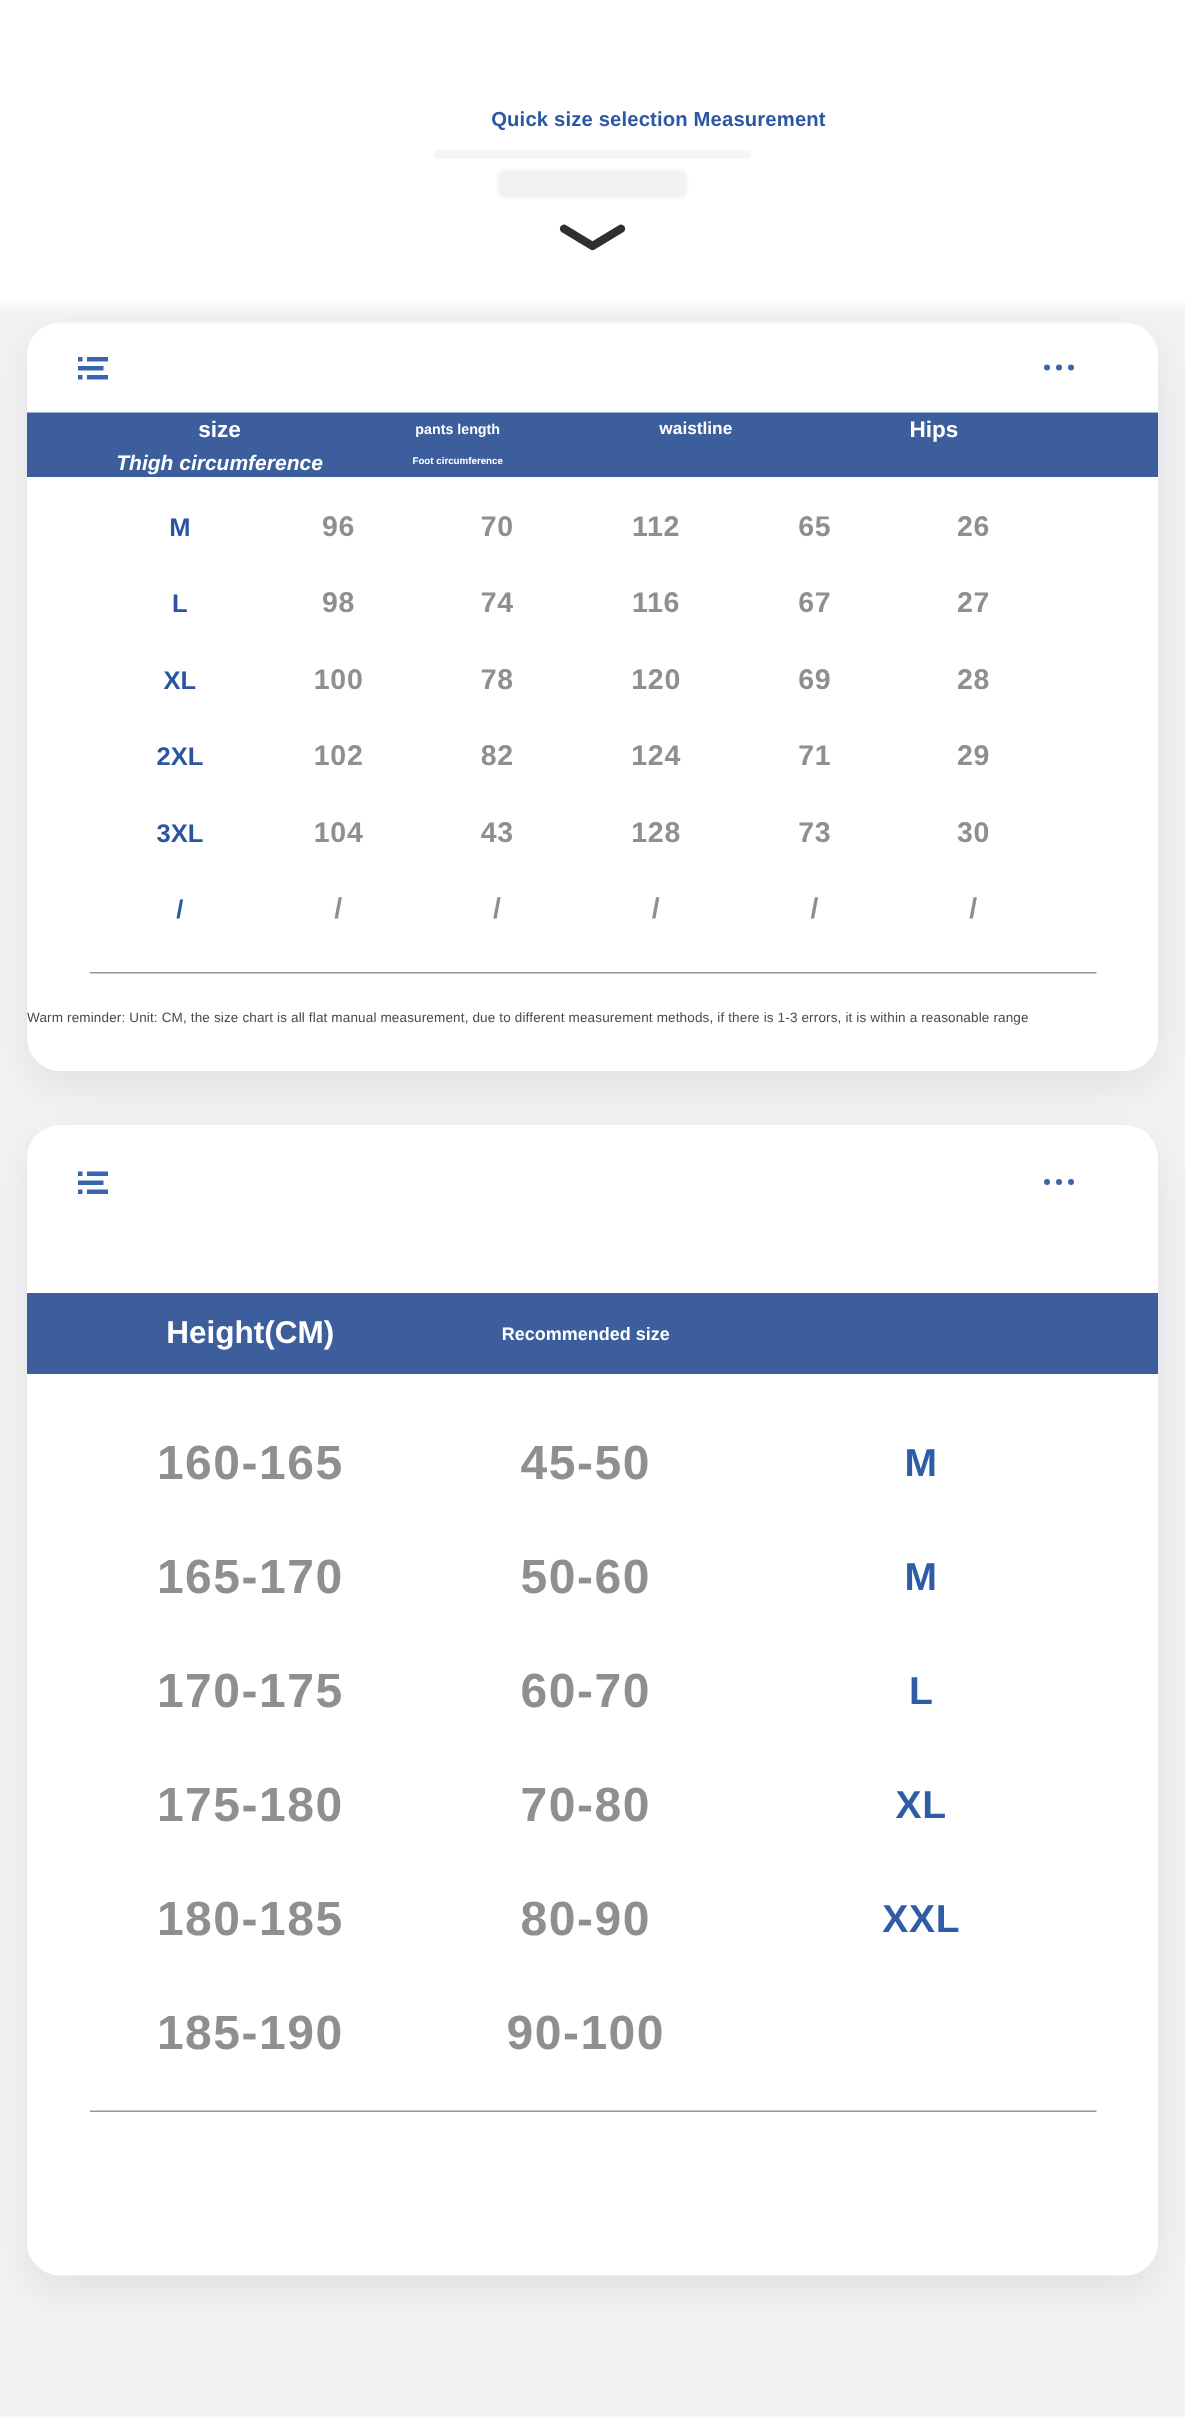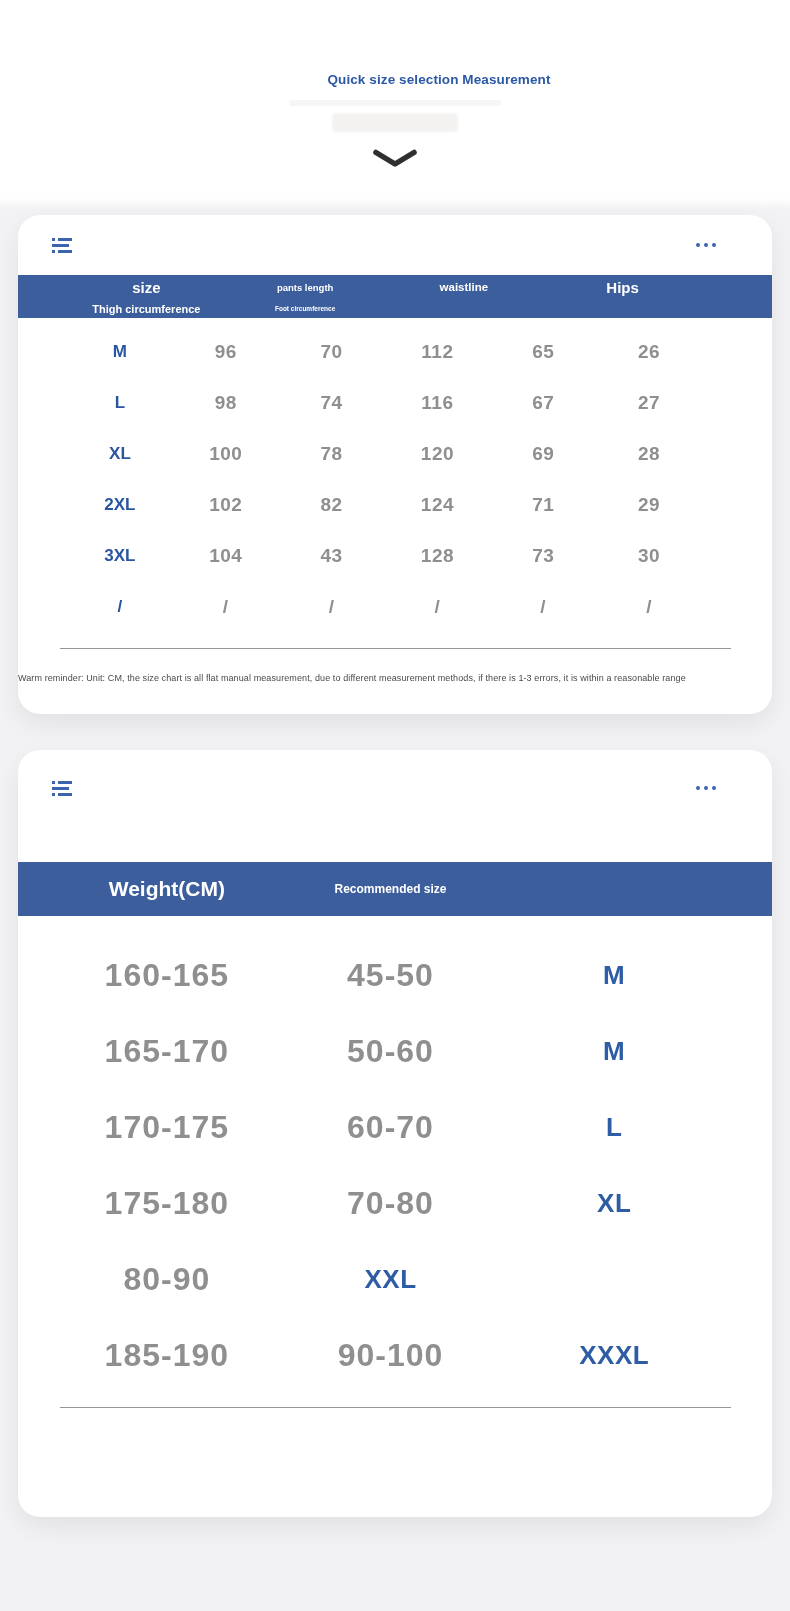--- a/index.html
+++ b/index.html
@@ -51,21 +51,21 @@
 
   
   .band { background: #3c5e9d; display: grid; align-items: center; color: #ffffff; }
   .band1 { margin-top: 18px; height: 43px;
     grid-template-columns: repeat(4, 1fr); padding: 0 70px 0 49px; }
   .bh { text-align: center; white-space: nowrap; }
   .bh.c0 { font-size: 15px; font-weight: 700; }
   .bh.c1 { font-size: 9.5px; font-weight: 600; }
   .bh.c2 { font-size: 11.5px; font-weight: 600; }
   .bh.c3 { font-size: 15px; font-weight: 600; }
-  .bh.c4 { font-size: 11px; font-weight: 700; }
+  .bh.c4 { font-size: 14px; font-weight: 700; font-style: italic; }
   .bh.c5 { font-size: 6.5px; font-weight: 700; }
 
   .t1-rows { margin-top: 8px; }
   .trow1 { display: grid; grid-template-columns: repeat(6, 1fr);
     padding: 0 70px 0 49px; height: 51px; align-items: center; }
   .trow1 .cell { text-align: center; }
   .size-cell { color: #2a55a0; font-size: 17px; font-weight: 700; }
   .val-cell { color: #8f8f8f; font-size: 19px; font-weight: 600; letter-spacing: 0.5px; }
 
   .divider { height: 1px; background: #979797; }
@@ -207,21 +207,21 @@
         </div>
     </div>
     <div class="ellipsis-icon">
         <i></i>
         <i></i>
         <i></i>
       </div>
   </div>
 
   <div class="band band2">
-    <div class="bh2 h0">Weight(CM)</div>
+    <div class="bh2 h0">Height(CM)</div>
     <div class="bh2 h2">Recommended size</div>
   </div>
 
   <div class="t2-rows">
     <div class="trow2">
       <div class="cell range-cell">160-165</div>
       <div class="cell range-cell">45-50</div>
       <div class="cell rec-cell">M</div>
     </div>
     <div class="trow2">
@@ -233,24 +233,24 @@
       <div class="cell range-cell">170-175</div>
       <div class="cell range-cell">60-70</div>
       <div class="cell rec-cell">L</div>
     </div>
     <div class="trow2">
       <div class="cell range-cell">175-180</div>
       <div class="cell range-cell">70-80</div>
       <div class="cell rec-cell">XL</div>
     </div>
     <div class="trow2">
+      <div class="cell range-cell">180-185</div>
       <div class="cell range-cell">80-90</div>
       <div class="cell rec-cell">XXL</div>
     </div>
     <div class="trow2">
       <div class="cell range-cell">185-190</div>
       <div class="cell range-cell">90-100</div>
-      <div class="cell rec-cell">XXXL</div>
     </div>
   </div>
 
   <div class="divider"></div>
 </div>
 
 </body></html>

